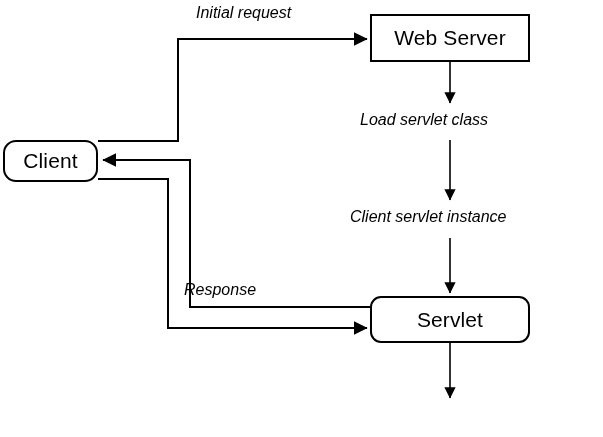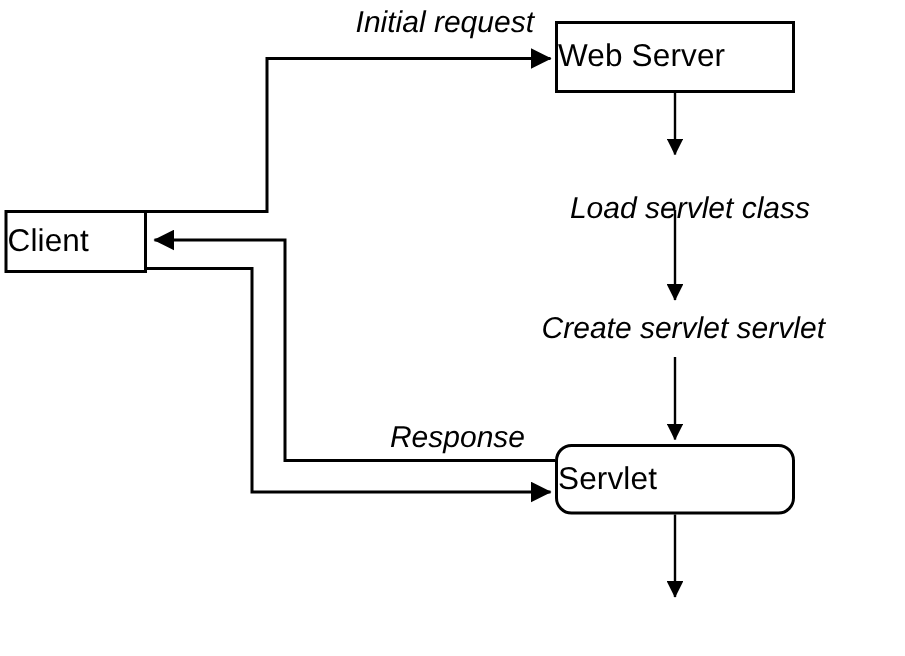--- a/index.html
+++ b/index.html
@@ -22,46 +22,47 @@
     width: 603px;
     height: 437px;
   }
   .node-box {
     position: absolute;
     box-sizing: border-box;
     border: 2px solid #000000;
     background: #ffffff;
     display: flex;
     align-items: center;
+    justify-content: center;
     font-family: "Liberation Sans", sans-serif;
     font-size: 21px;
     font-weight: 400;
     color: #000000;
     letter-spacing: 0.1px;
     white-space: nowrap;
   }
-  #node-client   { left: 3px;   top: 140px; width: 95px;  height: 42px; }
+  #node-client   { left: 3px;   top: 140px; width: 95px;  height: 42px; border-radius: 13px; }
   #node-webserver{ left: 370px; top: 14px;  width: 160px; height: 48px; }
   #node-servlet  { left: 370px; top: 296px; width: 160px; height: 47px; border-radius: 11px; }
 
   .edge-label {
     position: absolute;
     font-family: "Liberation Sans", sans-serif;
     font-style: italic;
-    font-size: 20px;
+    font-size: 16px;
     font-weight: 400;
     color: #000000;
     white-space: nowrap;
-    text-align: right;
+    text-align: left;
     line-height: 1.22;
   }
   #label-initial-request   { left: 196px; top: 3px;   width: 160px; }
-  #label-load-servlet      { left: 360px; top: 110px; width: 180px; margin-top: 17px; }
+  #label-load-servlet      { left: 360px; top: 110px; width: 180px; }
   #label-create-instance   { left: 350px; top: 207px; width: 200px; }
-  #label-response          { left: 200px; top: 280px; width: 150px; }
+  #label-response          { left: 184px; top: 280px; width: 150px; }
   #label-request-session   { left: 166px; top: 338px; width: 200px; }
   #label-destroy           { left: 400px; top: 404px; width: 110px; }
 </style>
 </head>
 <body>
 
 <div id="canvas">
 
   <svg id="diagram-svg" viewBox="0 0 603 437" xmlns="http://www.w3.org/2000/svg">
     <defs>
@@ -94,19 +95,19 @@
   </div>
 
   <div class="node-box" id="node-servlet">
     <span>Servlet</span>
   </div>
 
   <div class="edge-label" id="label-initial-request">Initial request</div>
 
   <div class="edge-label" id="label-load-servlet">Load servlet class</div>
 
-  <div class="edge-label" id="label-create-instance">Create servlet servlet</div>
+  <div class="edge-label" id="label-create-instance">Client servlet instance</div>
 
   <div class="edge-label" id="label-response">Response</div>
 
 
 
 </div>
 
 </body></html>

